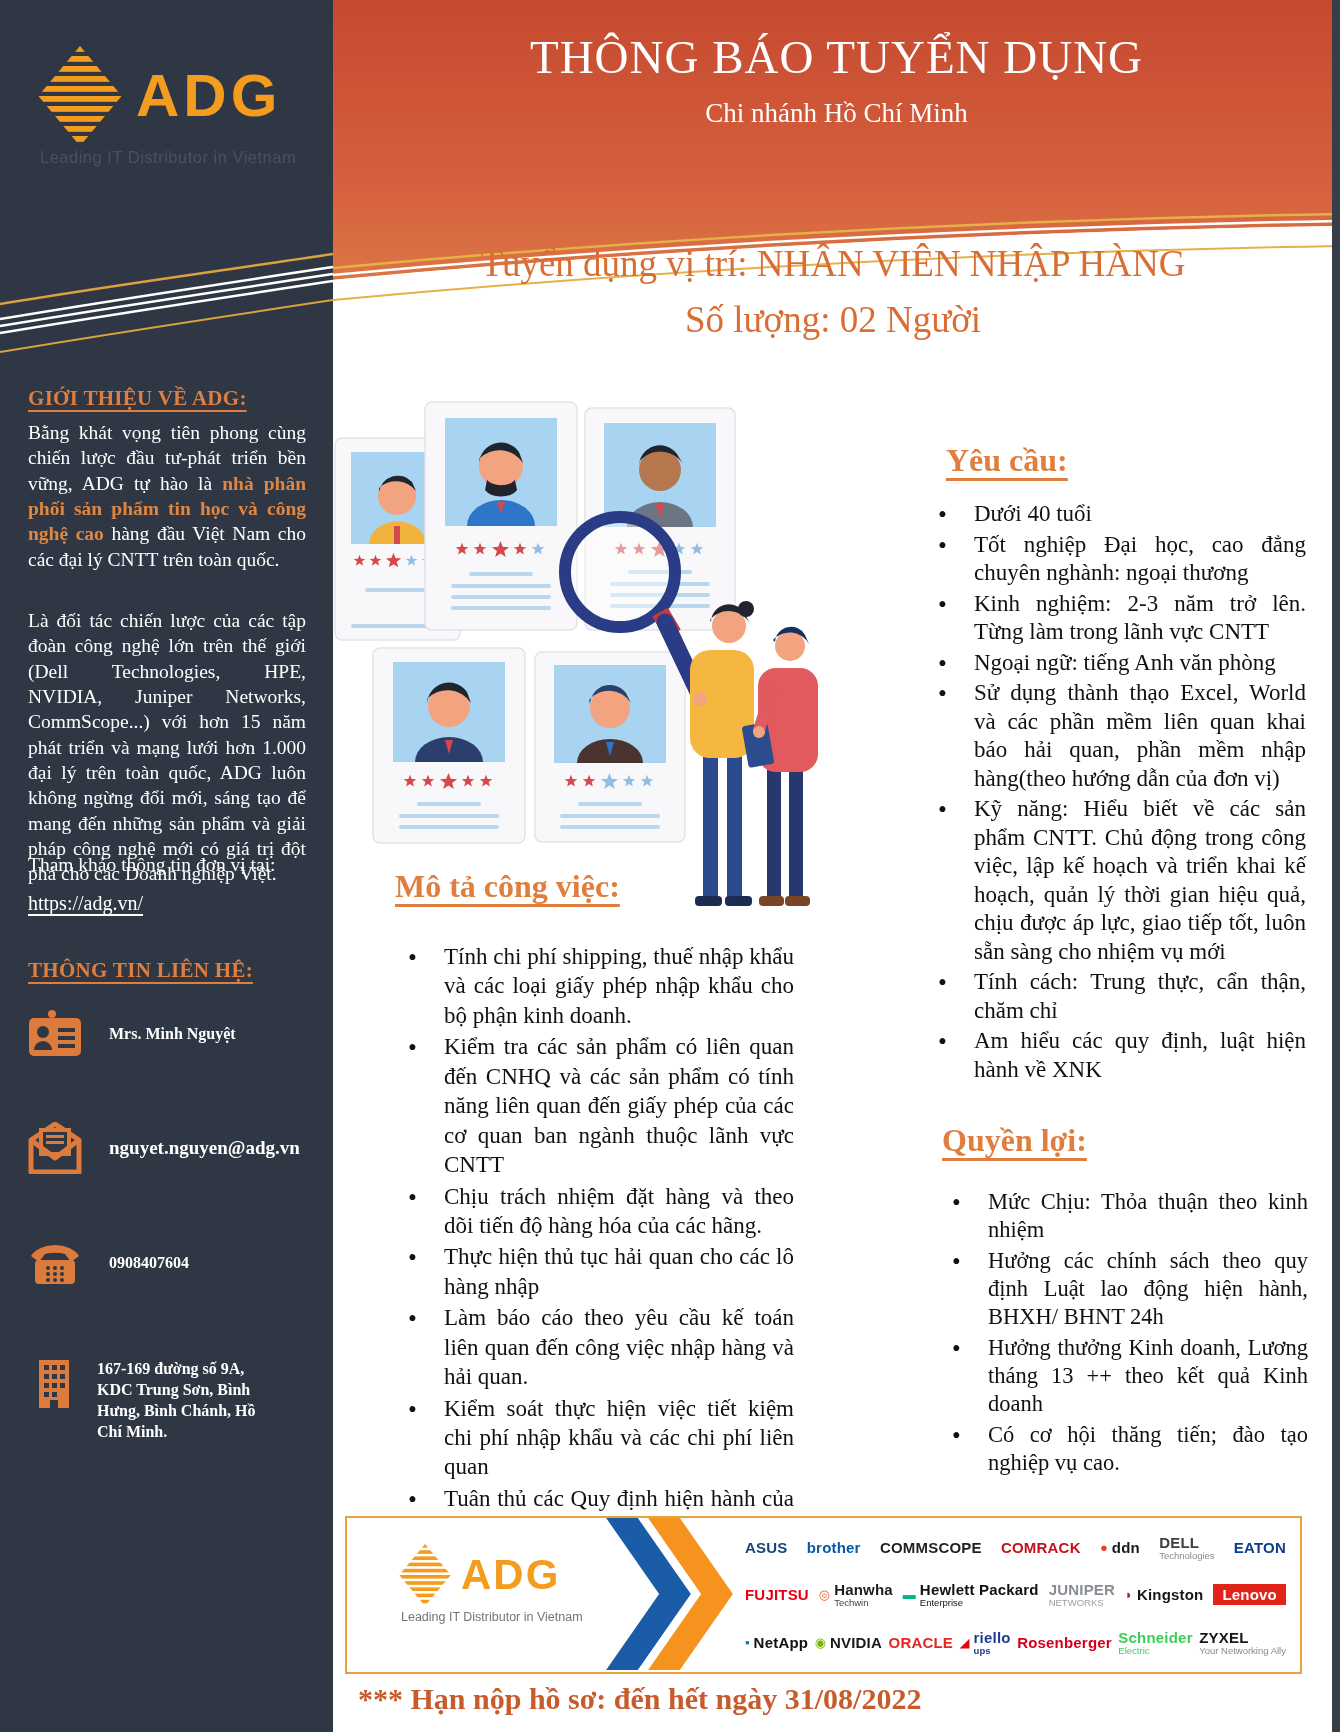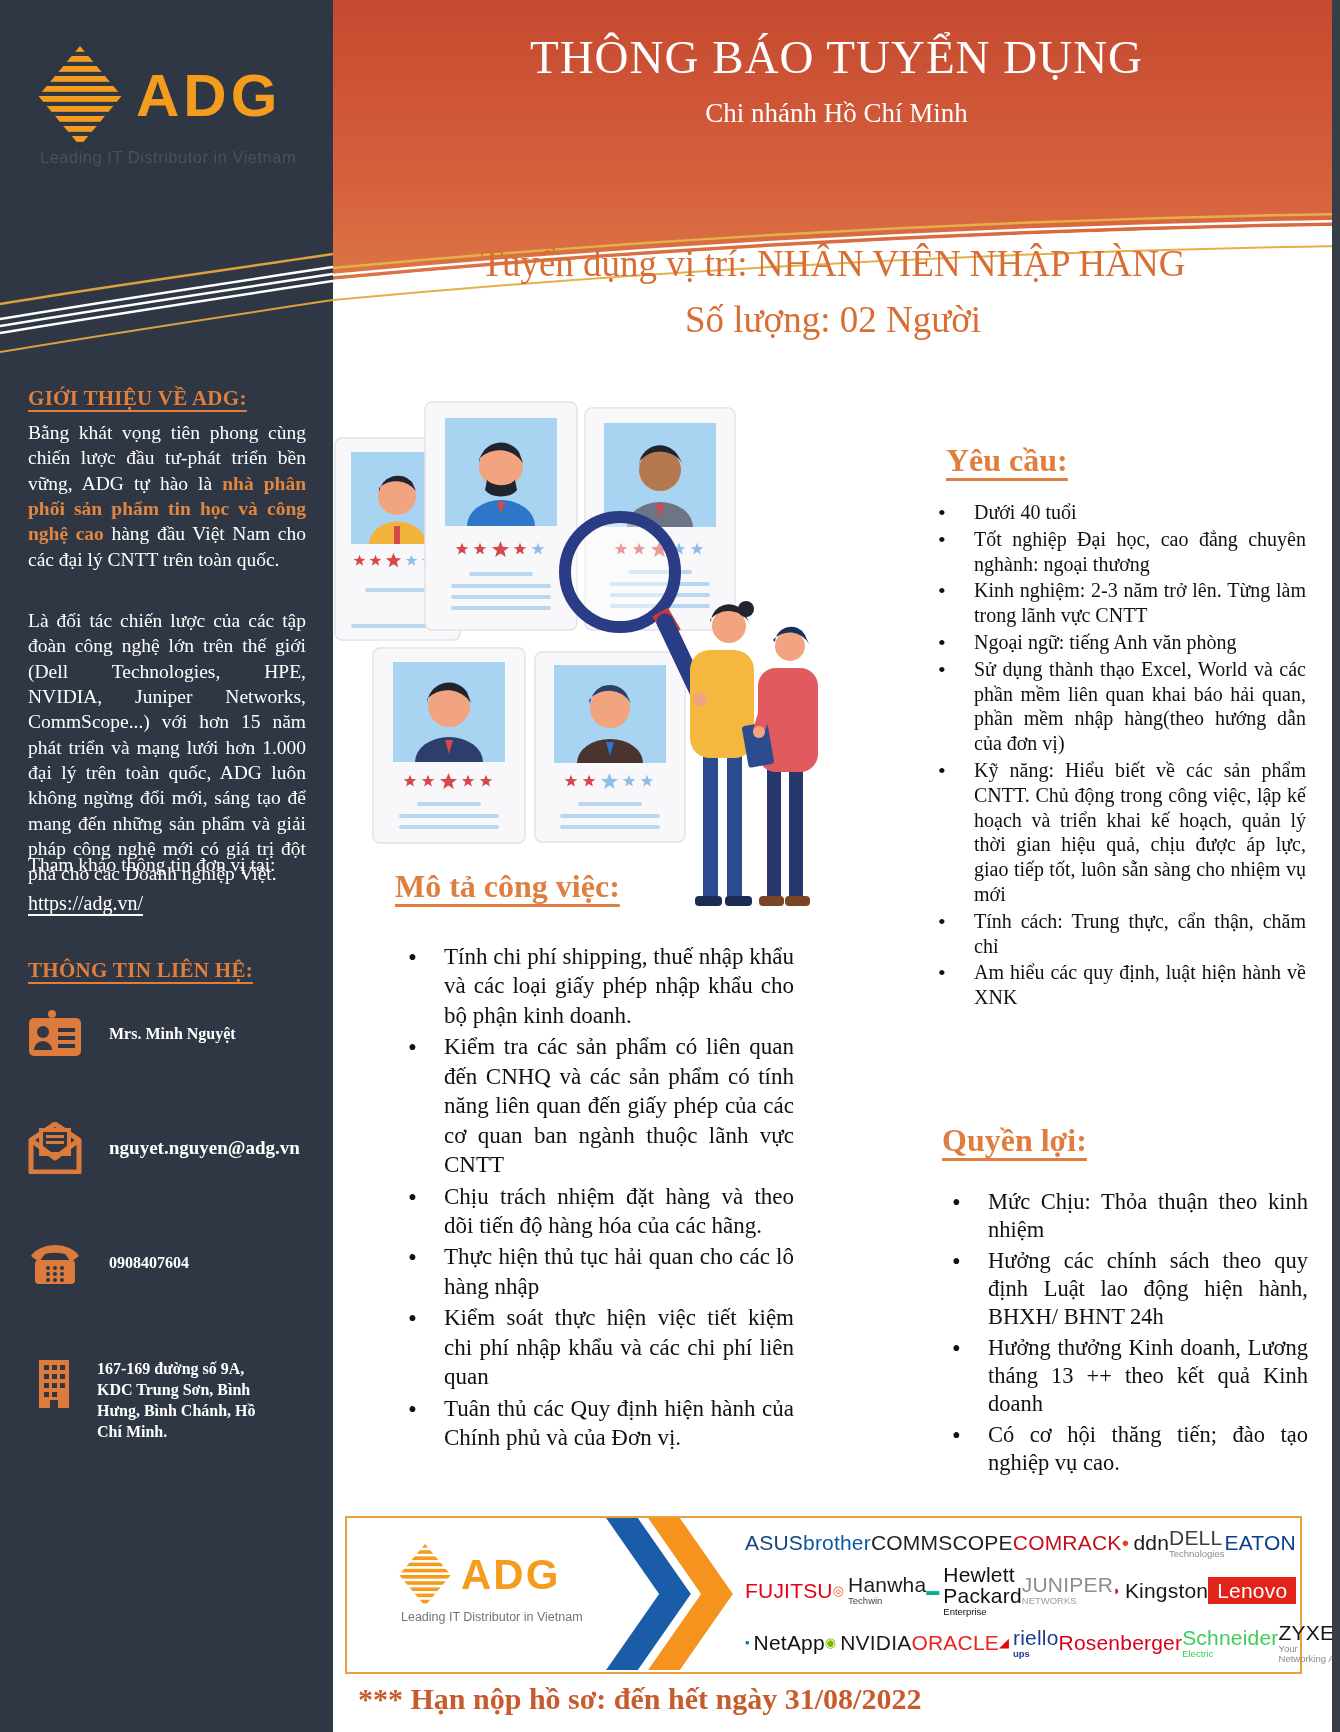--- a/index.html
+++ b/index.html
@@ -31,21 +31,21 @@
   
   .pos-title{position:absolute;left:333px;top:236px;width:1000px;text-align:center;color:#D96E34;
         font-size:37px;line-height:1.5;}
   
   .sec-heading{position:absolute;color:#DF7E3E;font-weight:700;font-size:32px;
         text-decoration:underline;text-underline-offset:7px;}
   .blist{list-style:none;margin:0;padding:0;font-size:23px;line-height:1.28;}
   .blist li{position:relative;padding-left:46px;text-align:justify;margin-bottom:2px;}
   .blist li::before{content:"\2022";position:absolute;left:10px;top:-1px;font-size:1.1em;}
   #mo-list{position:absolute;left:398px;top:942px;width:396px;}
-  #yeu-list{position:absolute;left:928px;top:500px;width:378px;font-size:20px;line-height:1.24;}
+  #yeu-list{position:absolute;left:928px;top:500px;width:378px;font-size:23px;line-height:1.24;}
   #quyen-list{position:absolute;left:942px;top:1188px;width:366px;font-size:22.5px;line-height:1.26;}
   
   .illu{position:absolute;left:333px;top:400px;}
   .card{fill:#F8F8FA;stroke:#E2E2E9;stroke-width:1.5;}
   .photo{fill:#A8D4F2;}
   .skin{fill:#F2A380;}
   .hair{fill:#20242E;}
   .cline{fill:#B9D7EF;}
   
   .banner{position:absolute;left:345px;top:1516px;width:953px;height:154px;background:#fff;
@@ -54,21 +54,21 @@
   .banner-adg-text{font-family:"Liberation Sans",sans-serif;font-weight:700;font-size:42px;
         color:#F49C1D;letter-spacing:2px;line-height:1;}
   .banner-tagline{position:absolute;left:54px;top:92px;width:230px;font-family:"Liberation Sans",sans-serif;
         font-size:12.5px;color:#6E767D;}
   .chevrons{position:absolute;left:258px;top:0;}
   .brand-area{position:absolute;left:398px;right:14px;top:6px;bottom:6px;display:flex;
         flex-direction:column;justify-content:space-around;}
   .brand-row{display:flex;align-items:center;justify-content:space-between;}
   .brand{display:inline-flex;align-items:center;gap:4px;font-family:"Liberation Sans",sans-serif;}
   .b-main{display:flex;flex-direction:column;gap:1px;}
-  .b-label{font-weight:400;font-size:21px;line-height:1;letter-spacing:0.2px;}
+  .b-label{font-weight:700;font-size:15px;line-height:1;letter-spacing:0.2px;}
   .b-sub{font-size:9.5px;line-height:1;color:#666;}
   .b-glyph{font-size:13px;line-height:1;}
   
   .deadline{position:absolute;left:358px;top:1682px;color:#C75B2B;font-weight:700;font-size:30px;}
   .right-strip{position:absolute;right:0;top:0;width:8px;height:1732px;background:#383E47;z-index:50;}
 </style>
 </head>
 <body>
 
 <div class="page">
@@ -341,20 +341,21 @@
     </g>
   </svg>
 
   <div class="sec-heading" style="left:395px;top:868px;">Mô tả công việc:</div>
   <ul class="blist" id="mo-list">
 
   <li>Tính chi phí shipping, thuế nhập khẩu và các loại giấy phép nhập khẩu cho bộ phận kinh doanh.</li>
       <li>Kiểm tra các sản phẩm có liên quan đến CNHQ và các sản phẩm có tính năng liên quan đến giấy phép của các cơ quan ban ngành thuộc lãnh vực CNTT</li>
       <li>Chịu trách nhiệm đặt hàng và theo dõi tiến độ hàng hóa của các hãng.</li>
       <li>Thực hiện thủ tục hải quan cho các lô hàng nhập</li>
+      <li>Làm báo cáo theo yêu cầu kế toán liên quan đến công việc nhập hàng và hải quan.</li>
       <li>Kiểm soát thực hiện việc tiết kiệm chi phí nhập khẩu và các chi phí liên quan</li>
       <li>Tuân thủ các Quy định hiện hành của Chính phủ và của Đơn vị.</li>
     </ul>
 
   <div class="sec-heading" style="left:918px;top:442px;margin-left:28px;">Yêu cầu:</div>
   <ul class="blist" id="yeu-list">
 
   <li>Dưới 40 tuổi</li>
       <li>Tốt nghiệp Đại học, cao đẳng chuyên nghành: ngoại thương</li>
       <li>Kinh nghiệm: 2-3 năm trở lên. Từng làm trong lãnh vực CNTT</li>

